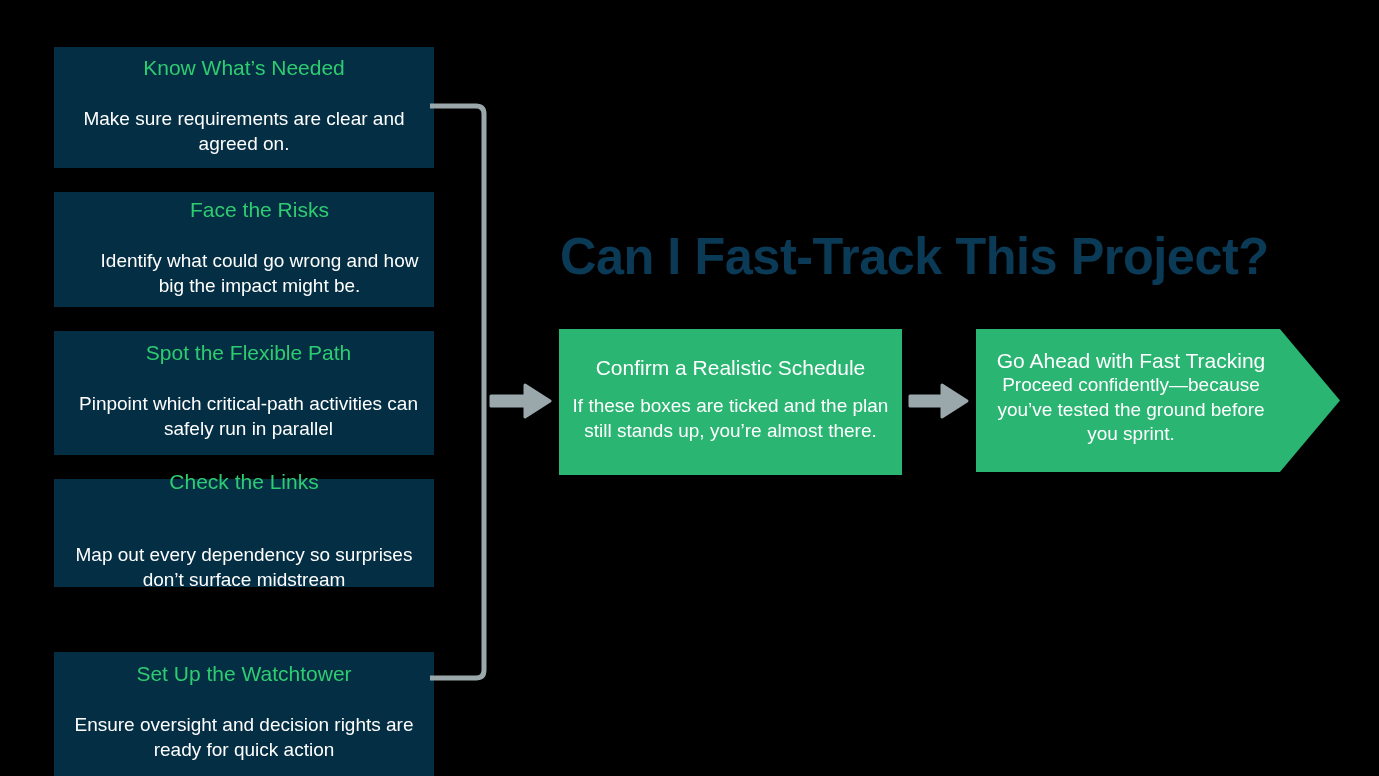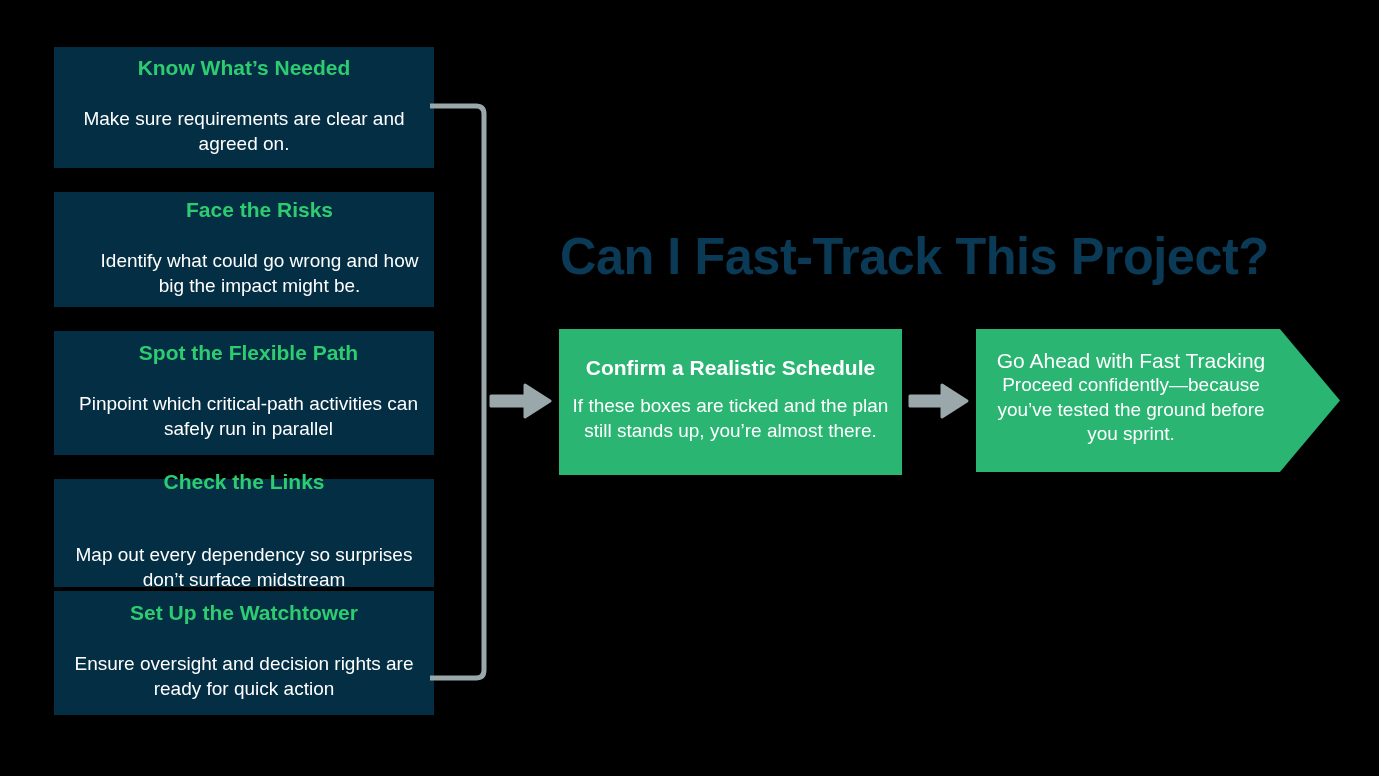--- a/index.html
+++ b/index.html
@@ -31,38 +31,38 @@
     flex-direction: column;
     align-items: center;
     justify-content: center;
     padding: 6px 10px 10px 10px;
   }
   .check-title {
     color: #2ecc71;
     font-size: 21px;
     line-height: 1.25;
     text-align: center;
-    font-weight: 700;
+    font-weight: 400;
     white-space: nowrap;
   }
   .check-body {
     color: #ffffff;
     font-size: 19px;
     line-height: 1.3;
     text-align: center;
     margin-top: 26px;
     font-weight: 400;
   }
 
   
   #card-0 { top: 47px;  height: 121px; }
   #card-1 { top: 192px; height: 115px; padding-left: 41px; }
   #card-2 { top: 331px; height: 124px; padding-left: 19px; }
   #card-3 { top: 479px; height: 108px; gap: 22px; }
-  #card-4 { top: 591px; height: 124px; }
+  #card-4 { top: 652px; height: 124px; }
 
   
   .connector {
     position: absolute;
     left: 428px;
     top: 100px;
     width: 62px;
     height: 584px;
     pointer-events: none;
   }
@@ -102,21 +102,21 @@
     box-sizing: border-box;
     display: flex;
     flex-direction: column;
     align-items: center;
     justify-content: center;
     padding: 4px 12px 10px 12px;
   }
   #result-card .g-title {
     color: #ffffff;
     font-size: 21px;
-    font-weight: 700;
+    font-weight: 400;
     text-align: center;
     line-height: 1.2;
     white-space: nowrap;
   }
   #result-card .g-body {
     color: #ffffff;
     font-size: 19px;
     font-weight: 400;
     text-align: center;
     line-height: 1.3;

